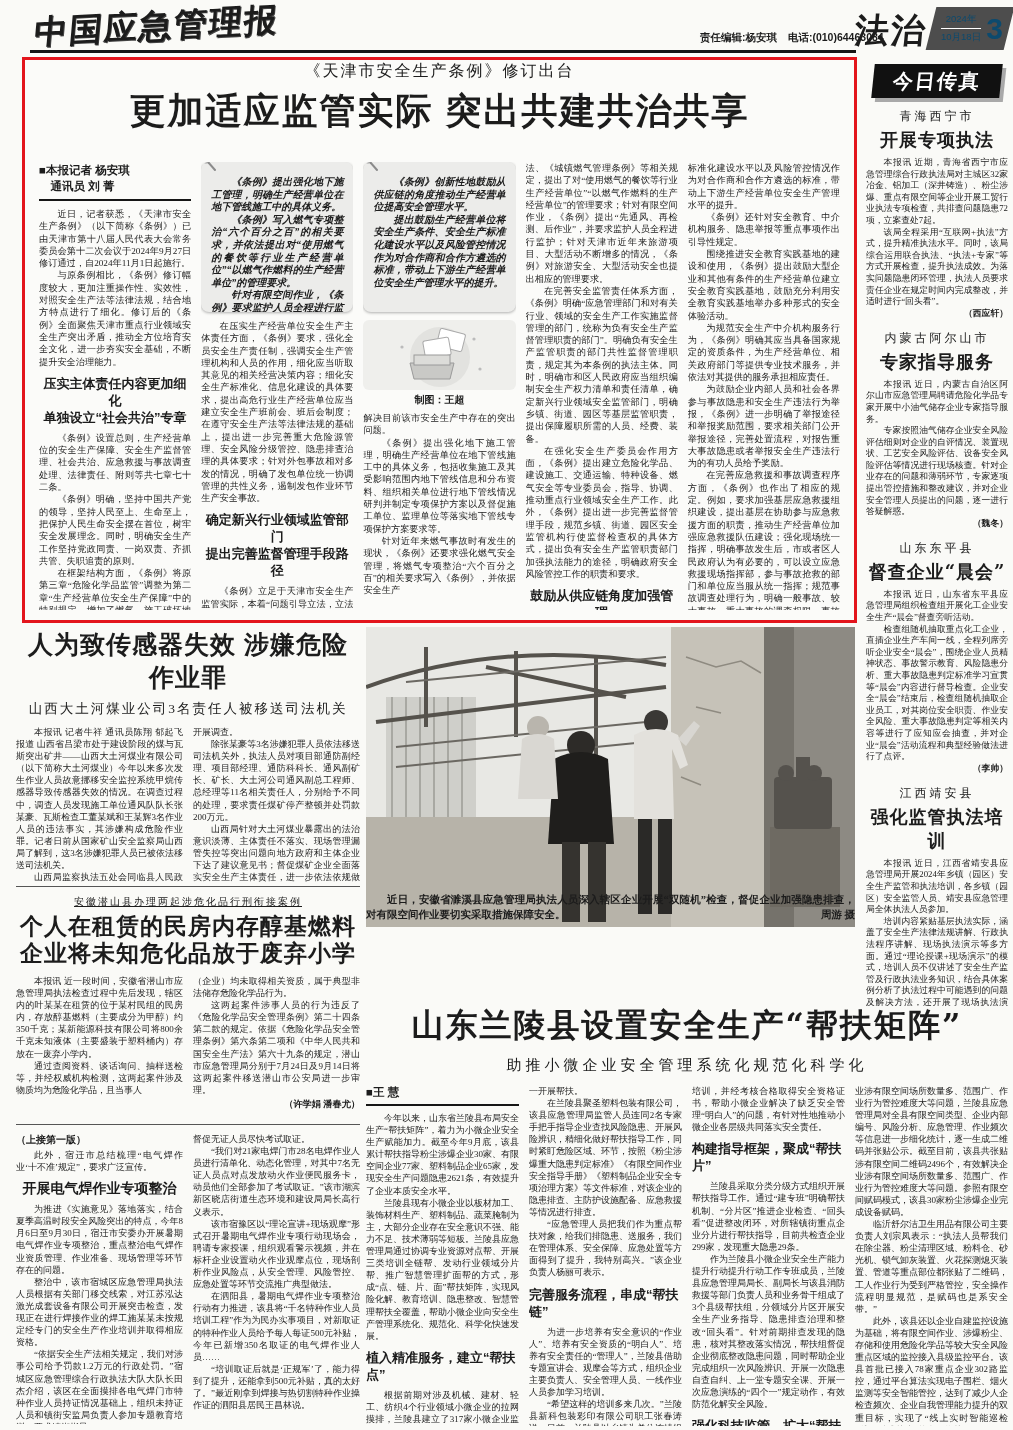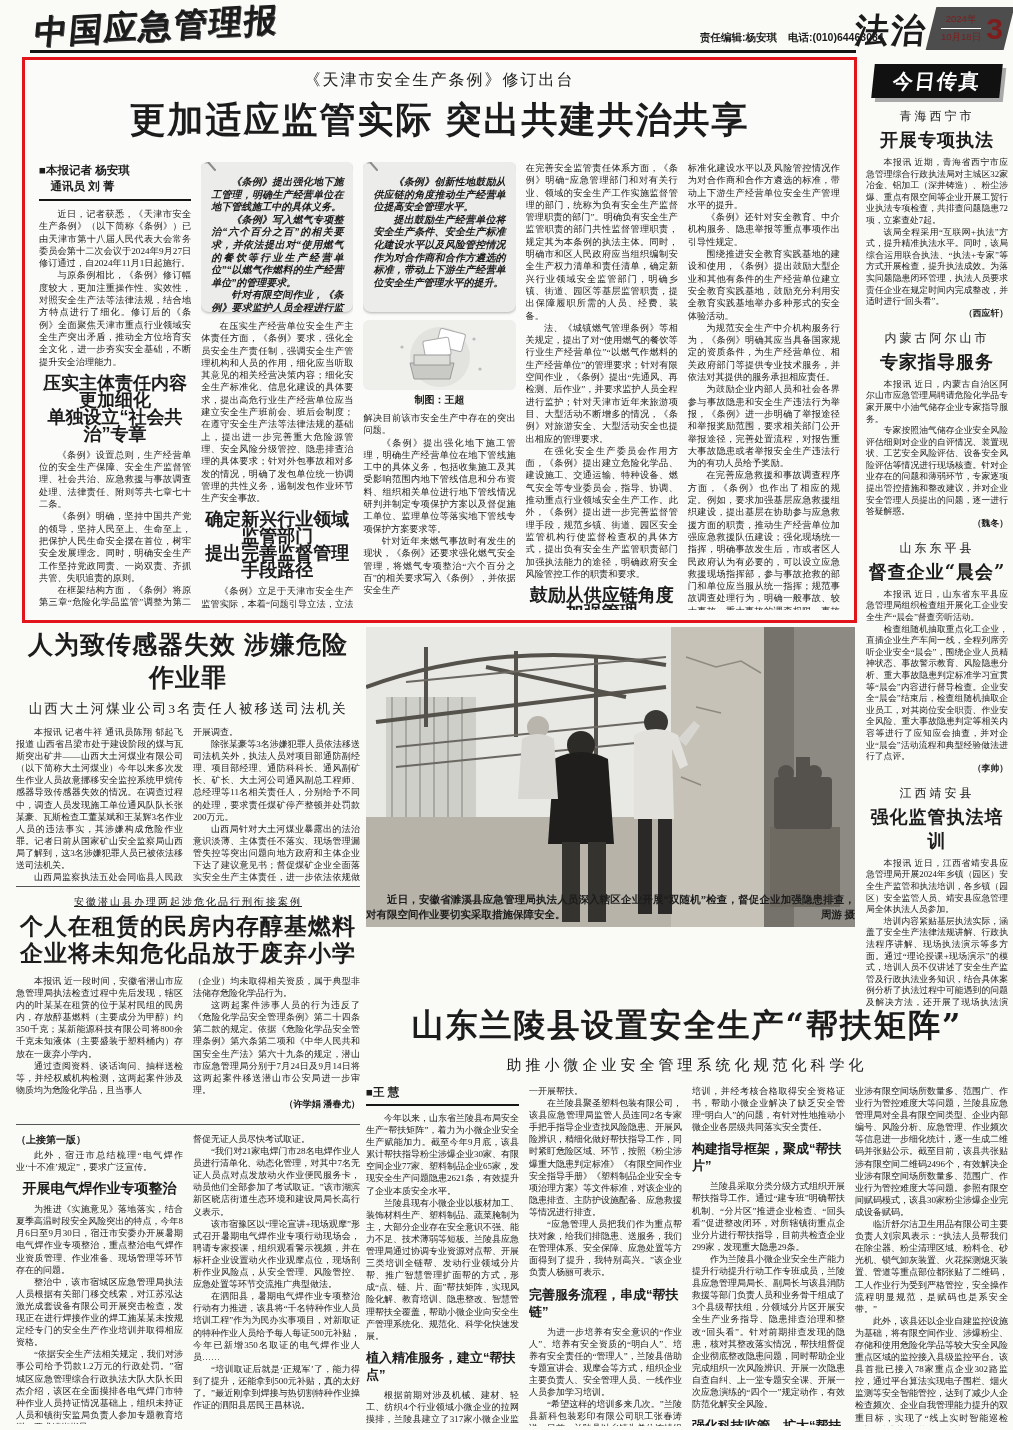--- a/index.html
+++ b/index.html
@@ -10,40 +10,40 @@
   
   .masthead-logo { position:absolute; left:34px; top:4px; font-size:33px; font-weight:bold;
     font-family:"DejaVu Serif",serif; transform:rotate(-3deg) skewX(-8deg); letter-spacing:2px;
     text-shadow:1px 1px 0 #444; }
   .editor-line { position:absolute; left:700px; top:31px; font-size:10.5px; font-family:"Liberation Sans",sans-serif; font-weight:bold; }
   .editor-line span { margin-right:8px; }
   .section-label { position:absolute; left:855px; top:8px; font-size:34px; font-weight:900;
     font-family:"Liberation Sans",sans-serif; letter-spacing:2px; transform:skewX(-5deg); }
   .date-box { position:absolute; left:931px; top:7px; width:78px; height:43px; }
   .date-box .bg { position:absolute; inset:0; background:#4d4d4d; transform:skewX(-14deg); }
-  .date-box .inner { position:absolute; inset:0; display:flex; align-items:center; color:#7f1d1d; padding:3px 4px 3px 10px; }
+  .date-box .inner { position:absolute; inset:0; display:flex; align-items:center; color:#0c4a6e; padding:3px 4px 3px 10px; }
   .db-left { display:flex; flex-direction:column; align-items:center; margin-right:5px; }
   .db-left .yr,.db-left .dy { font-size:9.5px; font-family:"Liberation Sans",sans-serif; white-space:nowrap; }
   .db-line { width:40px; height:1px; background:#fff; margin:2px 0; }
   .db-num { font-size:30px; font-weight:bold; font-family:"Liberation Sans",sans-serif; line-height:1; }
   .head-rule { position:absolute; left:30px; top:50px; width:826px; height:2.5px; background:#161616; }
 
   
   .bt { font-size:9.2px; line-height:12.3px; text-align:justify; }
   .bt p { text-indent:2em; }
   .cont p:first-child { text-indent:0; }
-  .colsub { font-weight:bold; text-align:center; font-size:18px; line-height:17px; margin:7px 0 6px;
+  .colsub { font-weight:bold; text-align:center; font-size:13px; line-height:17px; margin:7px 0 6px;
     font-family:"Liberation Sans",sans-serif; }
   .cols { display:flex; gap:10px; }
   .col { flex:1 1 0; overflow:hidden; }
   .credit-r { text-align:right; font-weight:bold; font-size:9.2px; margin-top:2px; }
 
   
   .lead { position:absolute; left:22px; top:57px; width:835px; height:566px; border:3px solid #e3151c; background:#fbfbf9; }
-  .lead-kicker { text-align:center; margin-top:10px; font-size:16px; letter-spacing:2px; }
+  .lead-kicker { text-align:center; margin-top:1px; font-size:16px; letter-spacing:2px; }
   .lead-headline { text-align:center; margin-top:5px; font-size:36px; font-weight:900;
     font-family:"Liberation Sans",sans-serif; letter-spacing:2px; }
   .lead-cols { position:absolute; left:14px; right:14px; top:102px; bottom:10px; display:flex; gap:10px; }
   .byline { font-size:11.5px; font-weight:bold; font-family:"Liberation Sans",sans-serif; line-height:16px;
     border-bottom:2px solid #161616; padding-bottom:5px; margin-bottom:7px; }
   .byline .b2 { padding-left:1em; }
   .note { position:relative; background:#ececea; border-radius:8px; box-shadow:0 1px 3px rgba(0,0,0,.3);
     padding:14px 10px 8px; height:150px; margin-bottom:8px; overflow:hidden; }
   .note .bt { font-style:italic; font-weight:bold; font-size:10px; line-height:12.6px; }
   .pin { position:absolute; left:-2px; top:-9px; }
@@ -192,22 +192,22 @@
         </div>
         <div class="illus-credit">制图：王超</div>
         <div class="bt cont">
             <p>解决目前该市安全生产中存在的突出问题。</p>
             <p>《条例》提出强化地下施工管理，明确生产经营单位在地下管线施工中的具体义务，包括收集施工及其受影响范围内地下管线信息和分布资料、组织相关单位进行地下管线情况研判并制定专项保护方案以及督促施工单位、监理单位等落实地下管线专项保护方案要求等。</p>
             <p>针对近年来燃气事故时有发生的现状，《条例》还要求强化燃气安全管理，将燃气专项整治“六个百分之百”的相关要求写入《条例》，并依据安全生产</p>
           </div>
       </div>
       <div class="col">
         <div class="bt cont">
+            <p>法、《城镇燃气管理条例》等相关规定，提出了对“使用燃气的餐饮等行业生产经营单位”“以燃气作燃料的生产经营单位”的管理要求；针对有限空间作业，《条例》提出“先通风、再检测、后作业”，并要求监护人员全程进行监护；针对天津市近年来旅游项目、大型活动不断增多的情况，《条例》对旅游安全、大型活动安全也提出相应的管理要求。</p>
             <p>在完善安全监管责任体系方面，《条例》明确“应急管理部门和对有关行业、领域的安全生产工作实施监督管理的部门，统称为负有安全生产监督管理职责的部门”。明确负有安全生产监管职责的部门共性监督管理职责，规定其为本条例的执法主体。同时，明确市和区人民政府应当组织编制安全生产权力清单和责任清单，确定新兴行业领域安全监管部门，明确乡镇、街道、园区等基层监管职责，提出保障履职所需的人员、经费、装备。</p>
-            <p>法、《城镇燃气管理条例》等相关规定，提出了对“使用燃气的餐饮等行业生产经营单位”“以燃气作燃料的生产经营单位”的管理要求；针对有限空间作业，《条例》提出“先通风、再检测、后作业”，并要求监护人员全程进行监护；针对天津市近年来旅游项目、大型活动不断增多的情况，《条例》对旅游安全、大型活动安全也提出相应的管理要求。</p>
             <p>在强化安全生产委员会作用方面，《条例》提出建立危险化学品、建设施工、交通运输、特种设备、燃气安全等专业委员会，指导、协调、推动重点行业领域安全生产工作。此外，《条例》提出进一步完善监督管理手段，规范乡镇、街道、园区安全监管机构行使监督检查权的具体方式，提出负有安全生产监管职责部门加强执法能力的途径，明确政府安全风险管控工作的职责和要求。</p>
           </div>
         <div class="colsub">
           <div>鼓励从供应链角度加强管理</div>
 
         </div>
 
       </div>
       <div class="col">
         <div class="bt cont">

